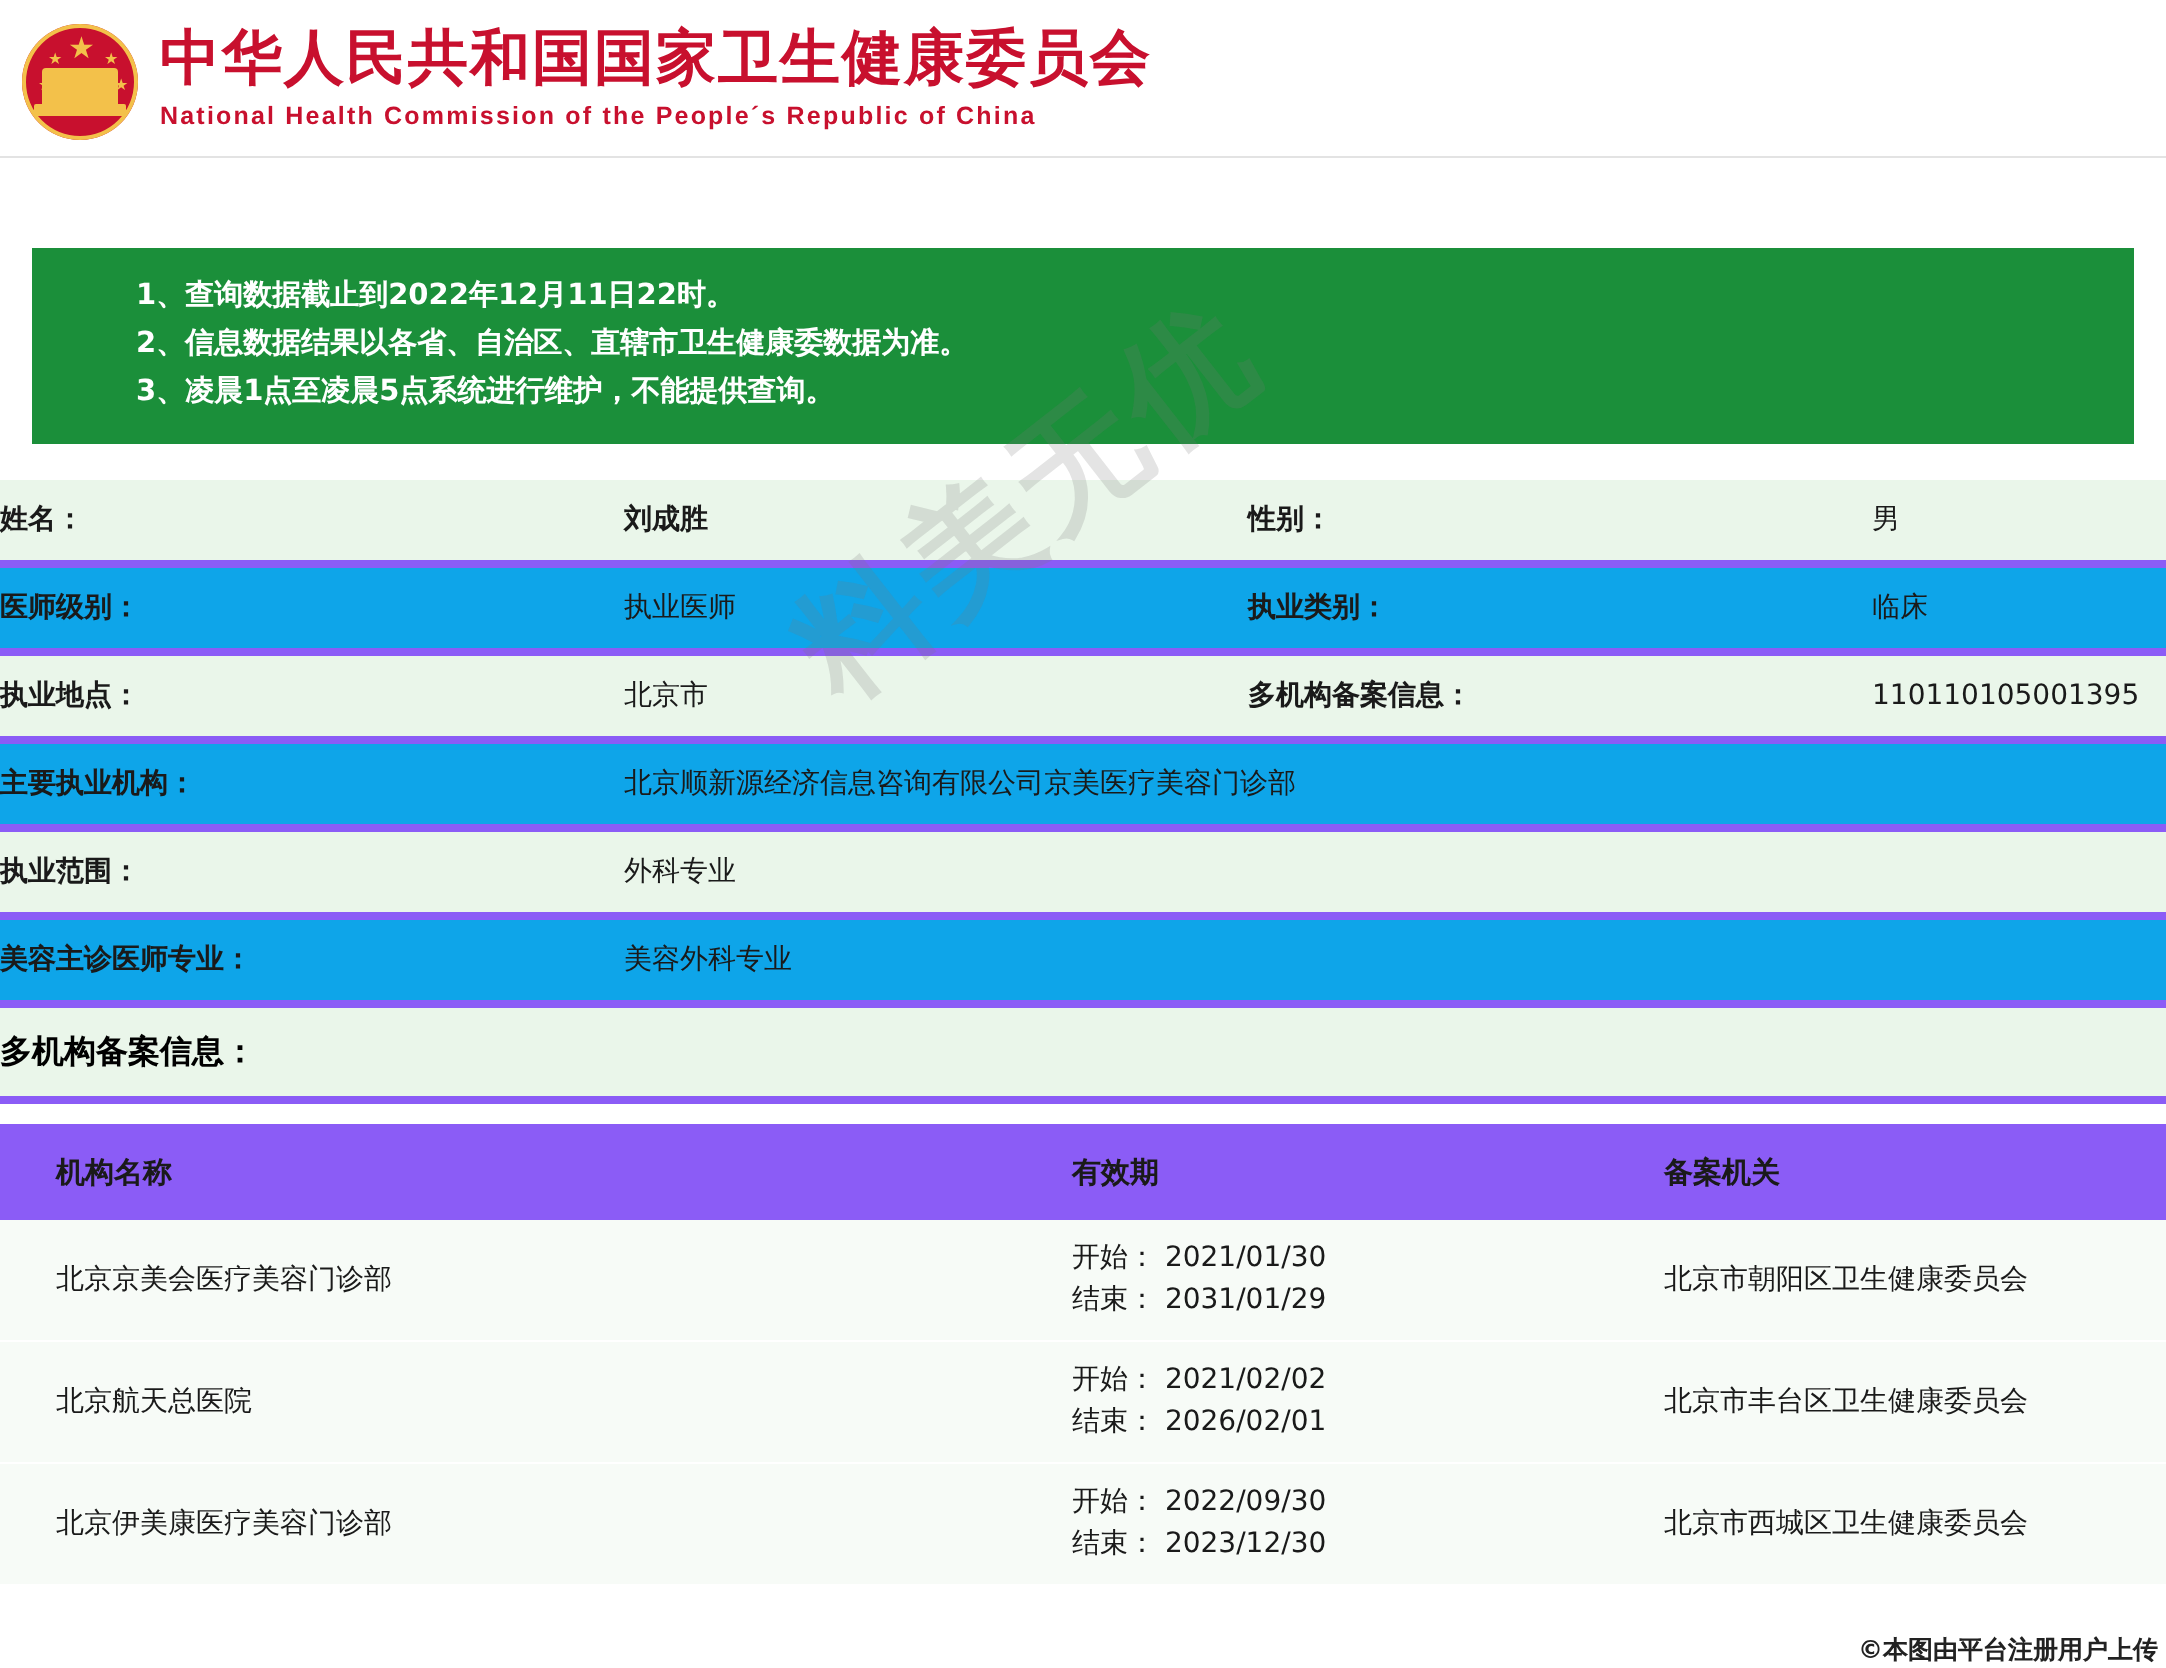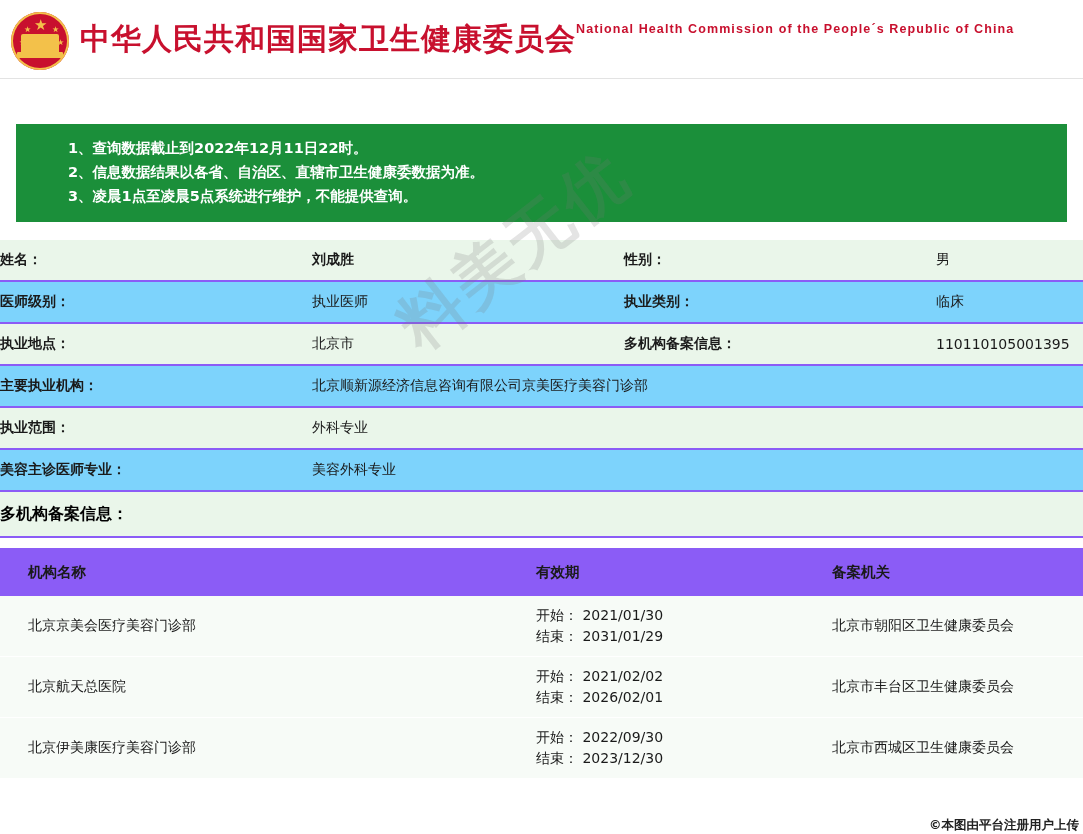--- a/index.html
+++ b/index.html
@@ -64,21 +64,21 @@
     line-height: 15px;
   }
   .emblem .ministar {
     position: absolute;
     color: #f3c14a;
     font-size: 8px;
     line-height: 8px;
   }
   .title-block {
     display: flex;
-    flex-direction: row;
+    flex-direction: column;
     justify-content: center;
   }
   .cn-title {
     font-family: "DejaVu Sans", sans-serif;
     font-size: 30px;
     font-weight: bold;
     color: #c8102e;
     letter-spacing: 1px;
     line-height: 38px;
     white-space: nowrap;
@@ -129,24 +129,24 @@
     width: 100%;
     border-collapse: collapse;
     table-layout: fixed;
   }
   .info-table td {
     height: 40px;
     font-family: "DejaVu Sans", sans-serif;
     font-size: 14px;
     vertical-align: middle;
     padding: 0;
-    border-bottom: 2px solid #8b5cf6;
+    border-bottom: 4px solid #8b5cf6;
   }
   .row-a td { background: #eaf6ea; }
-  .row-b td { background: #7dd3fc; }
+  .row-b td { background: #0ea5e9; }
 
   .lbl {
     padding-left: 16px;
     font-weight: bold;
     color: #1a1a1a;
     white-space: nowrap;
   }
   .val {
     padding-left: 0;
     color: #1a1a1a;

